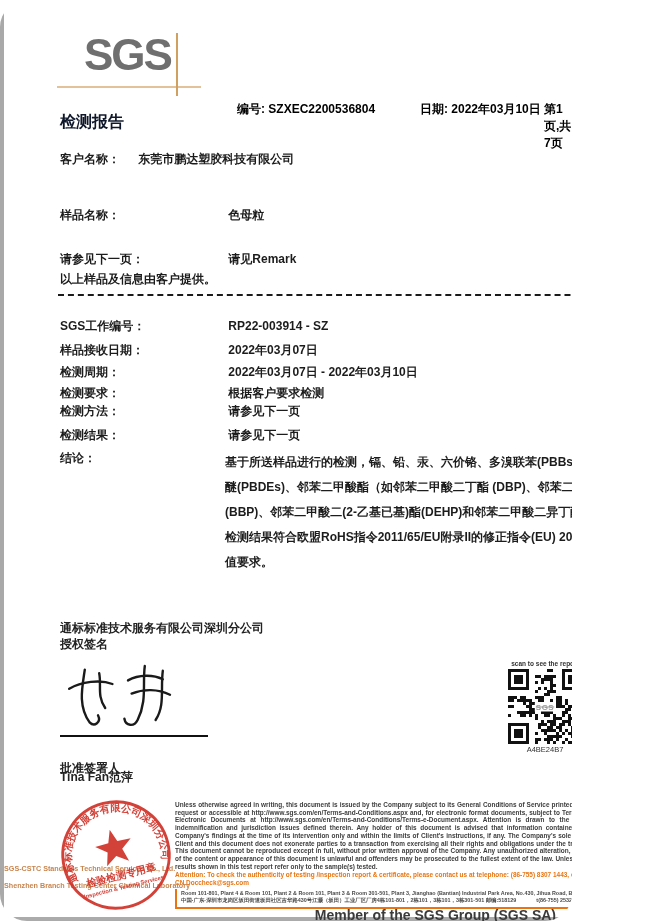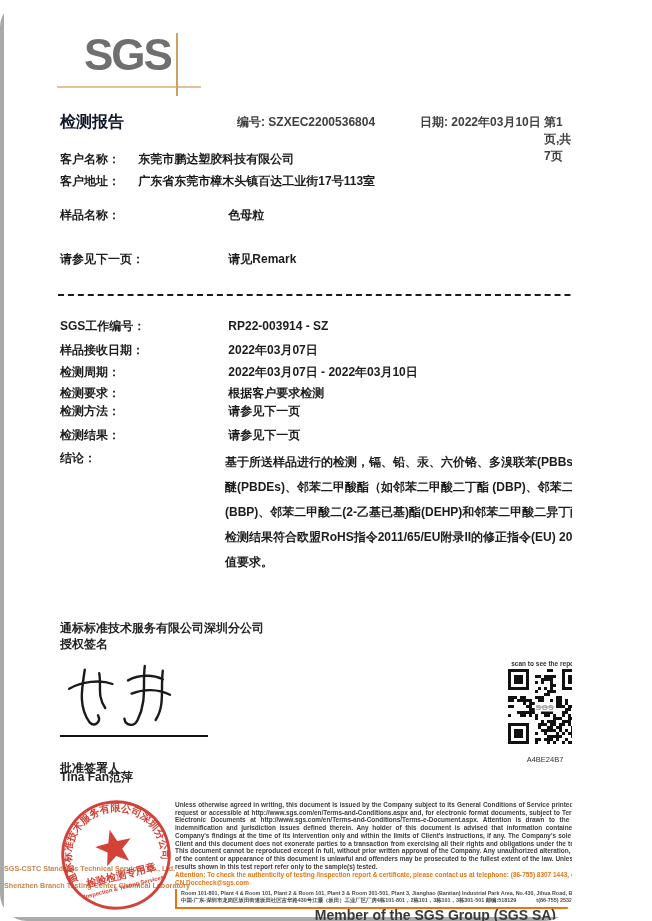--- a/index.html
+++ b/index.html
@@ -8,21 +8,21 @@
   .edge-left{position:absolute;left:0;top:0;width:4px;height:921px;background:#a9a9a9;}
   .edge-bottom{position:absolute;left:0;top:917px;width:652px;height:4px;background:#ababab;}
 
   
   .logo-text{position:absolute;left:84px;top:30px;font-size:44px;font-weight:bold;
              color:#6f6f6f;letter-spacing:-2px;transform:scaleY(1.02);}
   .logo-hline{position:absolute;left:57px;top:86px;width:144px;height:2px;background:#e3c19b;}
   .logo-vline{position:absolute;left:176px;top:33px;width:2px;height:63px;background:#cfa05f;}
 
   .doc-title{position:absolute;left:60px;top:112px;font-size:16px;font-weight:bold;color:#0f172a;}
-  .meta{position:absolute;top:114px;font-size:12px;font-weight:600;color:#404040;}
+  .meta{position:absolute;top:101px;font-size:12px;font-weight:600;color:#000000;}
   .meta-number{left:237px;}
   .meta-date{left:420px;}
   .meta-page{left:544px;}
 
   
   .row{position:absolute;left:60px;font-size:12px;font-weight:600;color:#1c1c1c;white-space:nowrap;}
   .row .lbl{display:inline-block;}
   .lbl-w75{width:75px;}
   .lbl-w165{width:165px;}
 
@@ -40,21 +40,21 @@
   .sig-name{position:absolute;left:60px;top:741px;font-size:12px;font-weight:600;margin-top:28px;}
   .sig-title{position:absolute;left:60px;top:760px;font-size:12px;font-weight:600;}
 
   
   .qr-wrap{position:absolute;left:496px;top:660px;width:98px;text-align:center;}
   .qr-caption{font-size:6.5px;font-weight:bold;color:#333;}
   .qr-box{position:relative;width:75px;height:75px;margin:2px auto 0 auto;}
   .qr-center-label{position:absolute;left:50%;top:50%;transform:translate(-50%,-50%);
                    font-size:8px;font-weight:bold;color:#9a9a9a;background:#fff;padding:0 1px;
                    letter-spacing:0.5px;text-decoration:line-through;}
-  .qr-code-text{font-size:7.5px;color:#333;margin-top:11px;}
+  .qr-code-text{font-size:7.5px;color:#333;margin-top:1px;}
 
   
   .footer-right{position:absolute;left:175px;top:801px;width:466px;}
   .disclaimer{font-size:6.45px;line-height:7.7px;text-align:justify;color:#3d3d3d;font-weight:bold;}
   .attention{font-size:6.45px;line-height:7.7px;color:#e87511;font-weight:bold;margin-top:1px;}
   .addr-block{margin-top:2px;border-left:2px solid #e87511;border-bottom:2px solid #e87511;
               padding:1px 0 3px 4px;}
   .addr-row{display:flex;align-items:flex-start;gap:5px;font-size:5.4px;line-height:7px;
             color:#4a4a4a;font-weight:bold;}
   .addr-row .addr{flex:1;white-space:nowrap;overflow:hidden;}
@@ -77,33 +77,30 @@
 
   <div class="doc-title">检测报告</div>
   <div class="meta meta-number"><span>编号: </span><span>SZXEC2200536804</span></div>
   <div class="meta meta-date"><span>日期: </span><span>2022年03月10日</span></div>
   <div class="meta meta-page">第1页,共7页</div>
 
   <div class="row" style="top:151px">
     <span class="lbl lbl-w75">客户名称：</span>
     <span>东莞市鹏达塑胶科技有限公司</span>
   </div>
-  <div class="row" style="top:173px">
-    <span class="lbl lbl-w75">客户地址：</span>
-    <span>广东省东莞市樟木头镇百达工业街17号113室</span>
-  </div>
 
   <div class="row" style="top:207px">
     <span class="lbl lbl-w165">样品名称：</span>
     <span>色母粒</span>
   </div>
   <div class="row" style="top:251px">
     <span class="lbl lbl-w165">请参见下一页：</span>
     <span>请见Remark</span>
   </div>
+  <div class="row" style="top:271px">以上样品及信息由客户提供。</div>
 
   <div class="dashes"></div>
 
   <div class="row" style="top:318px">
     <span class="lbl lbl-w165">SGS工作编号：</span>
     <span>RP22-003914 - SZ</span>
   </div>
   <div class="row" style="top:342px">
     <span class="lbl lbl-w165">样品接收日期：</span>
     <span>2022年03月07日</span>

